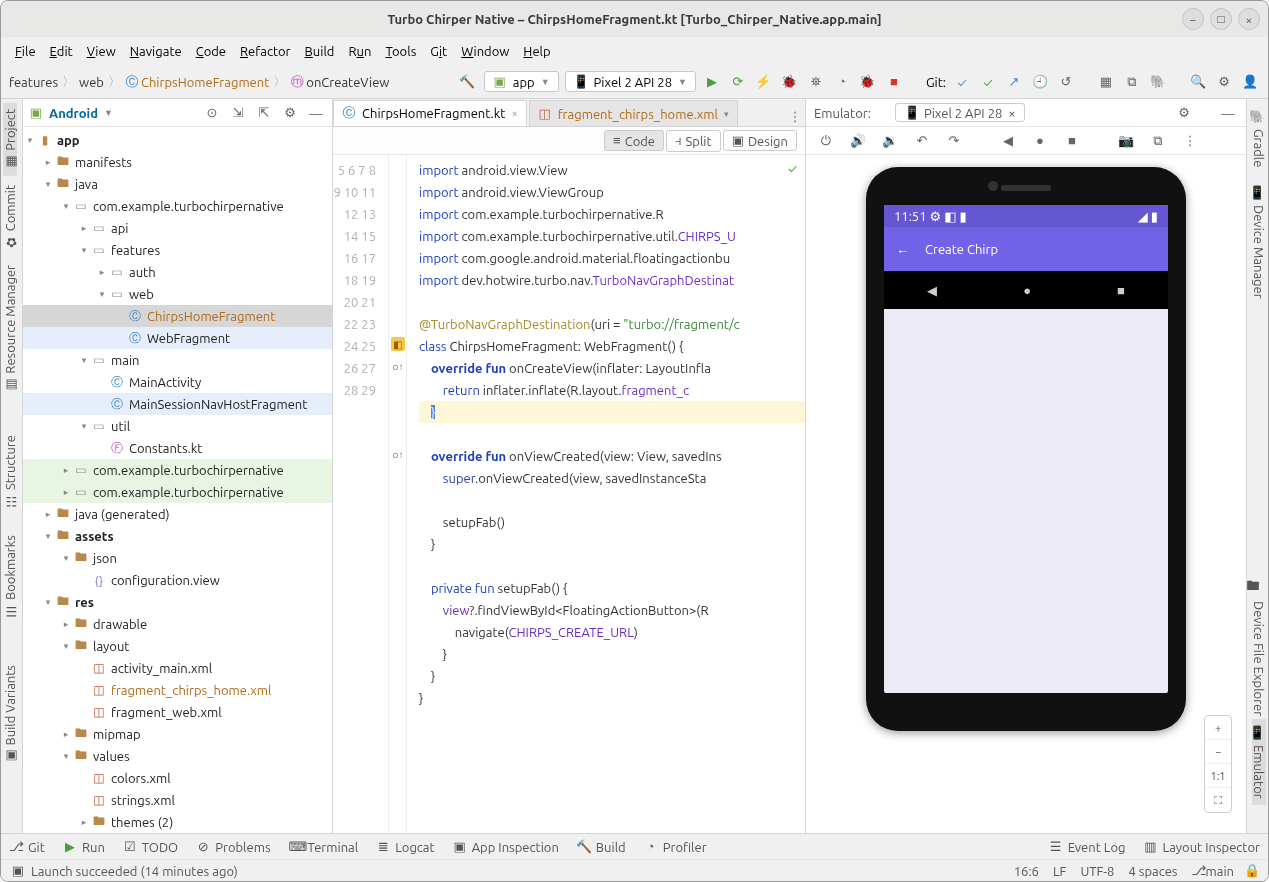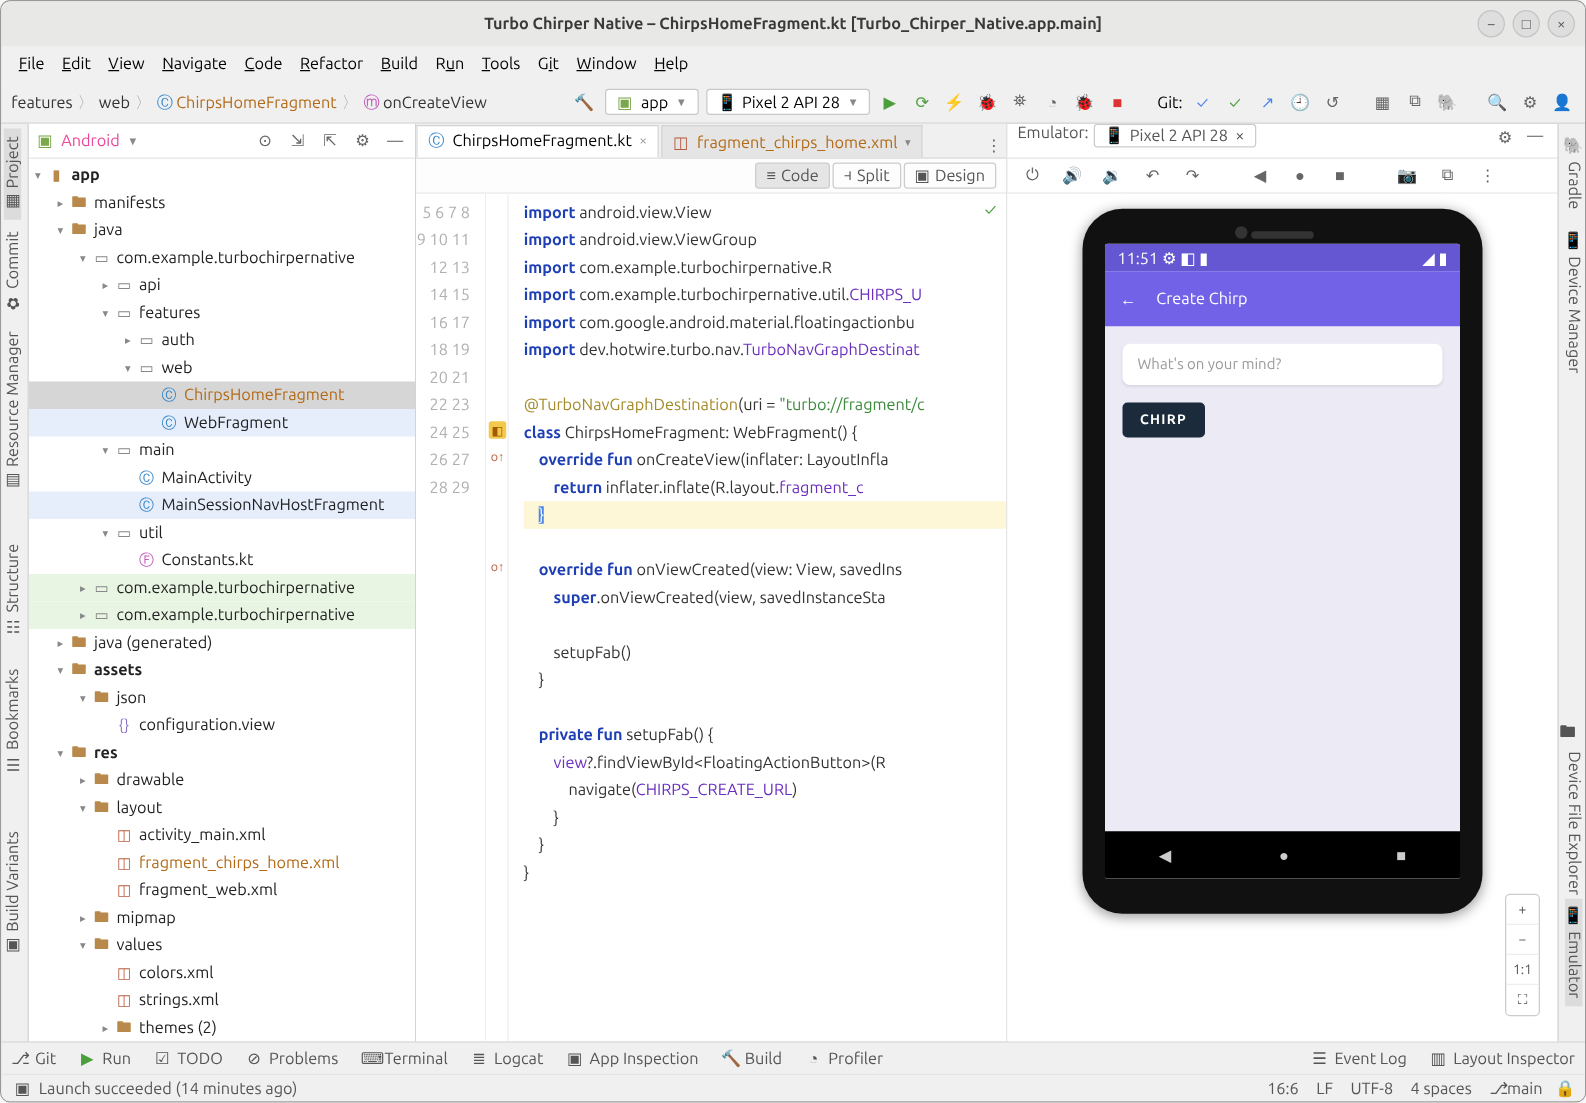--- a/index.html
+++ b/index.html
@@ -35,21 +35,21 @@
 
 .leftgutter { width:22px; background:#f0f0f0; border-right:1px solid #d4d4d4; position:relative; font-size:11px; color:#555; }
 .vtab { writing-mode:vertical-rl; transform:rotate(180deg); position:absolute; left:2px; display:flex; align-items:center; gap:4px; padding:6px 0; cursor:pointer; }
 .vtab.active { background:#dcdcdc; }
 .rightgutter { width:22px; background:#f0f0f0; border-left:1px solid #d4d4d4; position:relative; font-size:11px; color:#555; }
 .rvtab { writing-mode:vertical-rl; position:absolute; right:2px; padding:6px 0; cursor:pointer; display:flex; align-items:center; gap:4px; }
 
 
 .project { width:310px; background:#fff; border-right:1px solid #d4d4d4; display:flex; flex-direction:column; overflow:hidden; }
 .proj-hdr { height:28px; display:flex; align-items:center; padding:0 6px; gap:6px; border-bottom:1px solid #e5e5e5; color:#666; font-size:12px; }
-.proj-hdr .dd { font-weight:normal; color:#ec4899;}
+.proj-hdr .dd { font-weight:bold; color:#0369a1;}
 .tree { flex:1; overflow:auto; font-size:13px; padding:2px 0 10px 0; }
 .tree .node { display:flex; align-items:center; height:22px; white-space:nowrap; cursor:pointer; }
 .tree .node .ar { width:14px; text-align:center; color:#888; font-size:9px; }
 .tree .node .ic { width:16px; text-align:center; margin-right:4px; font-size:12px; }
 .tree .node .lbl { color:#222; }
 .tree .node.sel { background:#d6d6d6; }
 .tree .node .lbl.hl { color:#b36b18; }
 .tree .node .lbl.bold { font-weight:bold; }
 .ind1{padding-left:18px}.ind2{padding-left:36px}.ind3{padding-left:54px}.ind4{padding-left:72px}.ind5{padding-left:90px}
 .greenbg { background:#e9f5e3; }
@@ -63,32 +63,32 @@
 .tab.active { background:#fff; border-bottom:1px solid #fff; }
 .tab .x { color:#999; font-size:11px; }
 .viewmodes { height:28px; display:flex; align-items:center; justify-content:flex-end; gap:2px; padding:0 8px; border-bottom:1px solid #e5e5e5; background:#fdfdfd; }
 .vmode { padding:2px 8px; border:1px solid #ccc; border-radius:3px; display:flex; gap:4px; align-items:center; font-size:12px; color:#555; cursor:pointer; }
 .vmode.active { background:#e5e5e5; }
 .code { flex:1; display:flex; font-family:"JetBrains Mono","Consolas",monospace; font-size:13px; background:#fff; overflow:hidden; position:relative; }
 .gutter { width:56px; text-align:right; color:#b0b0b0; padding:4px 12px 0 0; background:#fff; border-right:1px solid #eee; line-height:22px; user-select:none; }
 .gmarks{ width:18px; background:#fff; border-right:1px solid #eee; position:relative;}
 .gmark{ position:absolute; left:2px; width:14px; height:14px; font-size:10px; display:flex;align-items:center;justify-content:center; border-radius:2px;}
 .codetext { flex:1; padding:4px 0 0 12px; line-height:22px; white-space:pre; overflow:hidden; color:#333; }
-.kw{color:#1f3fb5;font-weight:bold}.str{color:#3d8a3d}.ann{color:#a38a2b}.typ{color:#6b2fbf;}.ovr{color:#1f3fb5;font-weight:bold}
+.kw{color:#1f3fb5;font-weight:normal}.str{color:#3d8a3d}.ann{color:#a38a2b}.typ{color:#6b2fbf;}.ovr{color:#1f3fb5;font-weight:bold}
 .codetext .hlrow { background:#fdf7d8; display:inline-block; width:100%; }
 .codetext .selchar { background:#4a86e8; color:#fff; }
 .chk { position:absolute; right:8px; top:6px; color:#4a9e3b; }
 
 
 .emu-col { width:440px; background:#fff; display:flex; flex-direction:column; }
-.emu-hdr { height:28px; display:flex; align-items:flex-start; padding:0 8px; gap:4px; border-bottom:1px solid #e5e5e5; font-size:12px; color:#555; }
+.emu-hdr { height:28px; display:flex; align-items:center; padding:0 8px; gap:24px; border-bottom:1px solid #e5e5e5; font-size:12px; color:#555; }
 .emu-hdr .devtab { border:1px solid #ccc; border-radius:3px; padding:1px 8px; display:flex; align-items:center; gap:6px;}
 .emu-tb { height:28px; display:flex; align-items:center; gap:12px; padding:0 10px; border-bottom:1px solid #e5e5e5; color:#777; }
 .emu-body { flex:1; display:flex; align-items:flex-start; justify-content:center; padding:12px 0; position:relative; background:#fff; }
-.phone { width:320px; height:564px; background:#111; border-radius:32px; padding:28px 18px; position:relative; box-shadow:0 2px 10px rgba(0,0,0,.4); }
+.phone { width:320px; height:564px; background:#111; border-radius:32px; padding:38px 18px; position:relative; box-shadow:0 2px 10px rgba(0,0,0,.4); }
 .speaker { position:absolute; top:18px; left:50%; transform:translateX(-50%); width:50px; height:6px; background:#333; border-radius:3px; }
 .camera { position:absolute; top:14px; left:38%; width:10px;height:10px;background:#333;border-radius:50%; }
 .screen { width:100%; height:100%; background:#eceaf5; border-radius:2px; overflow:hidden; display:flex; flex-direction:column; }
 .statusbar { height:22px; background:#6557d2; color:#fff; font-size:10px; display:flex; align-items:center; padding:0 10px; justify-content:space-between; }
 .appbar { height:44px; background:#7262e8; color:#fff; display:flex; align-items:center; padding:0 12px; gap:16px; font-size:16px; }
 .scr-content { flex:1; padding:14px; }
 .card { background:#fff; border-radius:6px; padding:10px 12px; color:#9a9a9a; font-size:12px; box-shadow:0 1px 2px rgba(0,0,0,.08); }
 .chirpbtn { margin-top:14px; background:#1b2b3b; color:#fff; font-size:11px; font-weight:bold; letter-spacing:1px; padding:8px 14px; border-radius:4px; display:inline-block; }
 .navbar { height:38px; background:#000; display:flex; align-items:center; justify-content:space-around; color:#ccc; font-size:14px; }
 .zoomctl { position:absolute; right:14px; bottom:20px; width:28px; background:#fff; border:1px solid #ccc; border-radius:4px; display:flex; flex-direction:column; align-items:center; }
@@ -507,24 +507,20 @@
         <div class="speaker"></div>
         <div class="screen">
           <div class="statusbar">
             <span><span>11:51</span> ⚙ ◧ ▮</span>
             <span>◢ ▮</span>
           </div>
           <div class="appbar">
             <span>←</span>
             <span>Create Chirp</span>
           </div>
-          <div class="scr-content">
-            <div class="card">What's on your mind?</div>
-            <div class="chirpbtn">CHIRP</div>
-          </div>
           <div class="navbar">
             <span>◀</span>
             <span>●</span>
             <span>■</span>
           </div>
         </div>
       </div>
       <div class="zoomctl">
         <div>+</div>
         <div>−</div>

